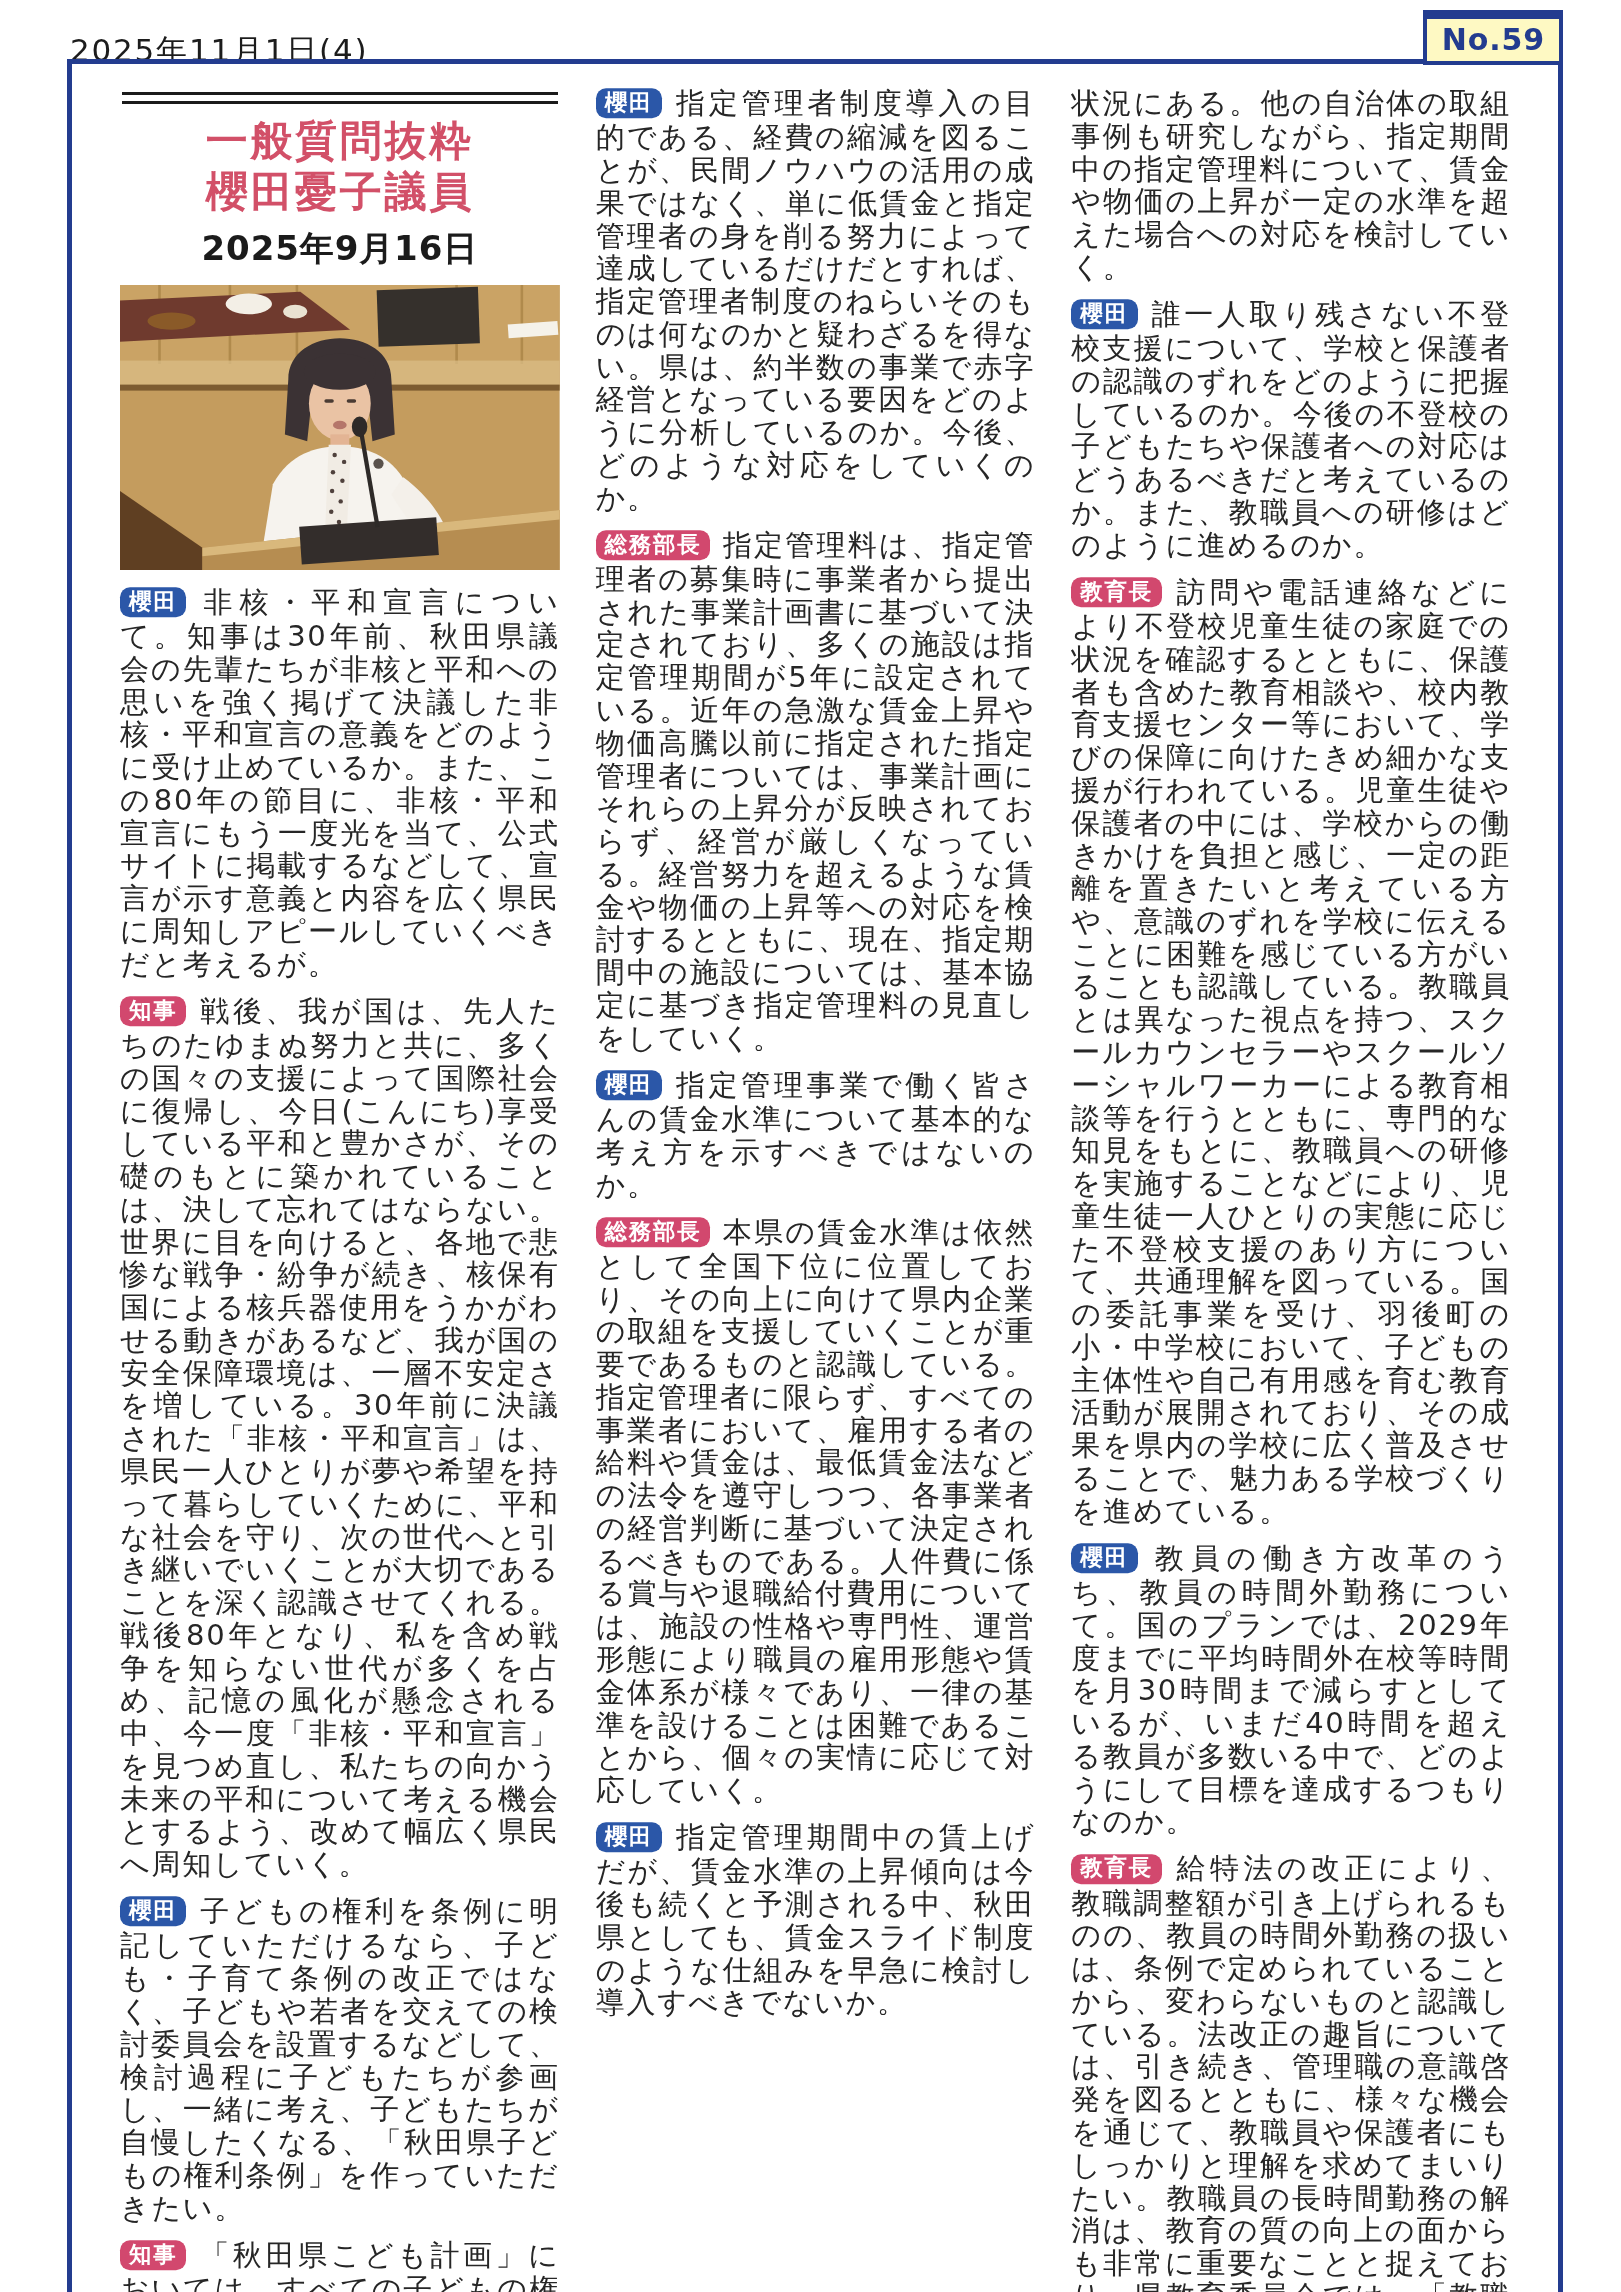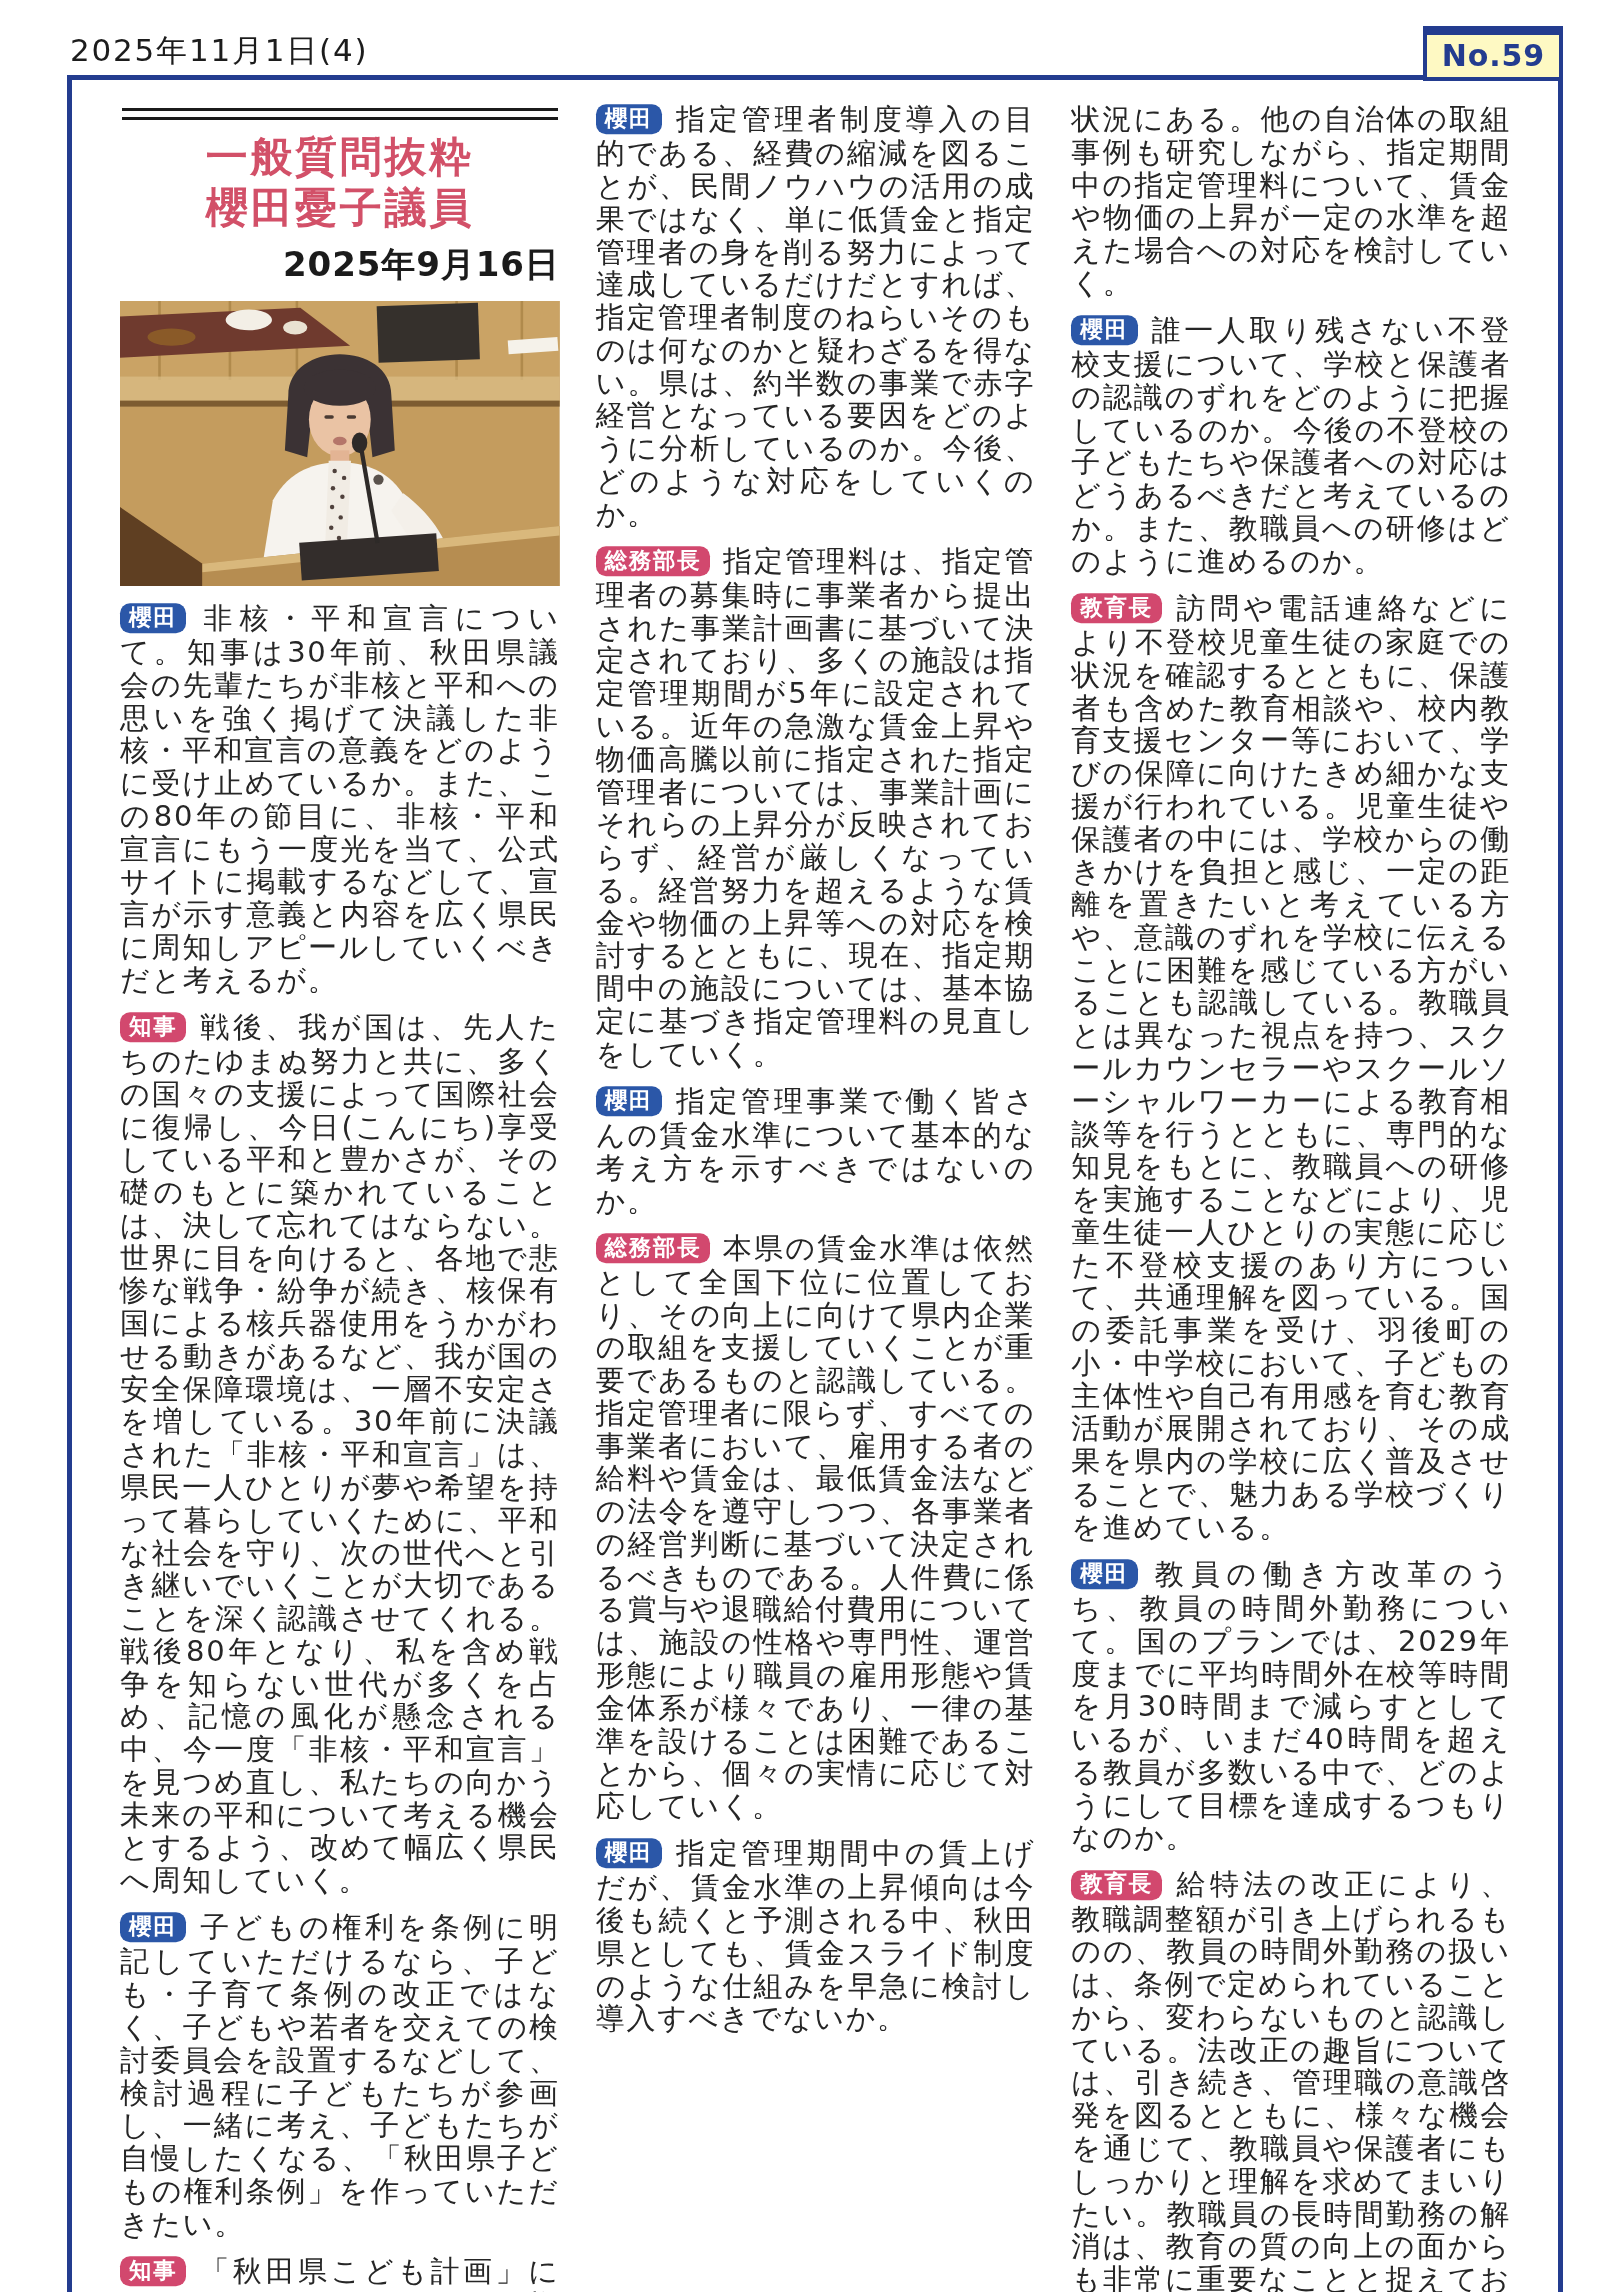--- a/index.html
+++ b/index.html
@@ -8,21 +8,21 @@
     --ink:#262626;
   }
   *{margin:0;padding:0;box-sizing:border-box;}
   html,body{background:#ffffff;}
   body{
     width:1621px;height:2293px;position:relative;
     font-family:"DejaVu Sans","Liberation Sans",sans-serif;
     color:var(--ink);
   }
   .top-row{
-    height:75px;
+    height:59px;
     padding:30px 58px 0 70px;
   }
   .pub-date{
     font-size:31px;
     letter-spacing:1.8px;
     color:#1c1c1c;
   }
   .content-box{
     position:relative;
     margin:0 58px 0 67px;
@@ -57,21 +57,21 @@
   .title{
     text-align:center;
     color:var(--title-red);
     font-size:42px;
     font-weight:bold;
     line-height:1.2;
     letter-spacing:2.7px;
     margin-top:5.4px;
   }
   .session-date{
-    text-align:right;
+    text-align:center;
     font-size:34px;
     font-weight:bold;
     letter-spacing:0.9px;
     margin:9px 0 12.5px;
     color:#1b1b1b;
   }
   .photo{
     width:100%;
     margin:1.8px 0 16px;
     line-height:0;

